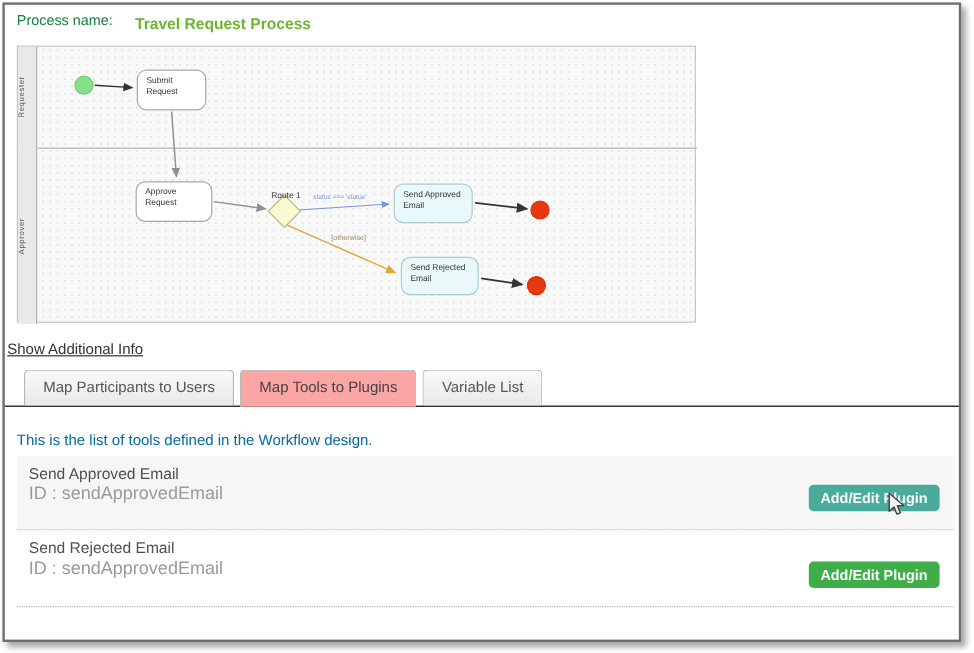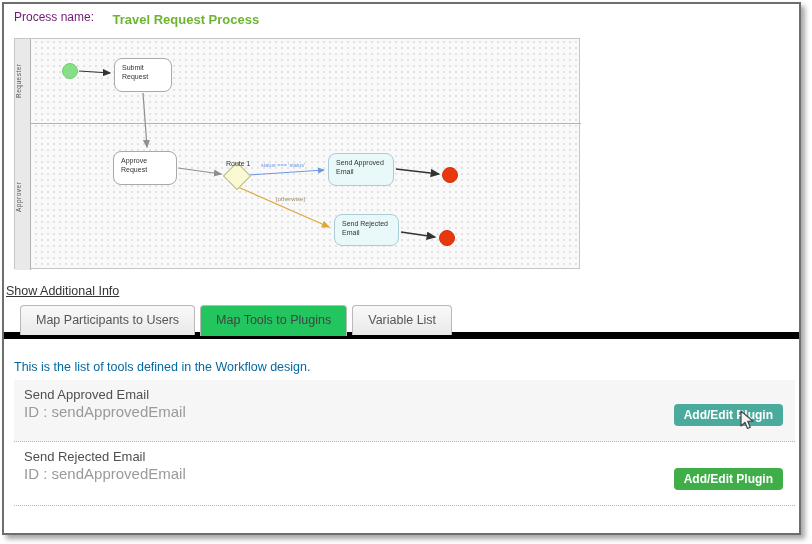--- a/index.html
+++ b/index.html
@@ -2,21 +2,21 @@
 <html><head>
 <meta charset="utf-8">
 <style>
   * { margin:0; padding:0; box-sizing:border-box; }
   html,body { width:812px; height:544px; background:#fff; font-family:"Liberation Sans",sans-serif; overflow:hidden; }
   .window { position:absolute; left:2px; top:2px; width:799px; height:533px; background:#fff;
             border:2px solid #6e6e6e; box-shadow:4px 4px 5px rgba(0,0,0,.35); }
 
   
   .hdr { position:absolute; left:10px; top:6px; white-space:nowrap; }
-  .hdr .lbl { font-size:12px; color:#701a75; vertical-align:3px; }
+  .hdr .lbl { font-size:12px; color:#15803d; vertical-align:3px; }
   .hdr .ttl { font-size:13px; font-weight:bold; color:#6cb52f; margin-left:14px; }
 
   
   .canvas { position:absolute; left:10px; top:34px; width:566px; height:231px;
             border:1px solid #c6c6c6; background:#f9f9fa;
             background-image:radial-gradient(#e2e2e4 1px, transparent 1px); background-size:6px 6px; }
   .laneStrip { position:absolute; left:0; width:16px; background:#e9e9e9; border-right:1px solid #b2b2b2; }
   .laneStrip.l1 { top:0; height:84px; }
   .laneStrip.l2 { top:84px; height:147px; }
   .laneLbl { position:absolute; left:0; top:0; width:16px; height:100%;
@@ -36,26 +36,26 @@
   .edgeLbl.cond { left:246px; top:123px; color:#6f98e0; }
   .edgeLbl.oth { left:261px; top:157px; color:#9c8b64; font-size:6px; }
   svg.edges { position:absolute; left:0; top:0; pointer-events:none; }
 
   
   .addlink { position:absolute; left:2px; top:280px; font-size:12.5px; color:#333;
              text-decoration:underline; cursor:pointer; }
 
   
   .tabbar { position:absolute; left:0; top:304px; width:795px; height:31px;
-            border-bottom:7px solid #000000; padding-left:16px; display:flex; align-items:center; }
+            border-bottom:1px solid #000000; padding-left:16px; display:flex; align-items:flex-start; }
   .tab { display:inline-block; border:1px solid #b9b9b9; border-bottom:none;
          border-radius:4px 4px 0 0; padding:7px 15px 8px 15px; margin-right:5px;
          font-size:12.5px; color:#555; background:linear-gradient(#f9f9f9,#e9e9e9);
          position:relative; cursor:pointer; white-space:nowrap; }
-  .tab.active { background:#22c55e; margin-bottom:-1px; padding-bottom:9px; color:#444; }
+  .tab.active { background:#fca5a5; margin-bottom:-1px; padding-bottom:9px; color:#444; }
 
   
   .desc { position:absolute; left:10px; top:356px; font-size:12.5px; color:#0369a1; }
   .toolrow { position:absolute; left:10px; width:781px; }
   .toolrow.r1 { top:376px; height:62px; background:#f6f6f6; border-bottom:1px dotted #b5b5b5; }
   .toolrow.r2 { top:438px; height:64px; background:#fff; border-bottom:1px dotted #b5b5b5; }
   .toolname { position:absolute; left:10px; top:7px; font-size:13px; color:#4f4f4f; }
   .toolid { position:absolute; left:10px; top:23px; font-size:15px; color:#9a9a9a; }
   .pluginbtn { position:absolute; right:12px; border:none; border-radius:4px; color:#fff;
                font-size:12px; font-weight:bold; padding:4px 10px; height:22px; cursor:pointer;

